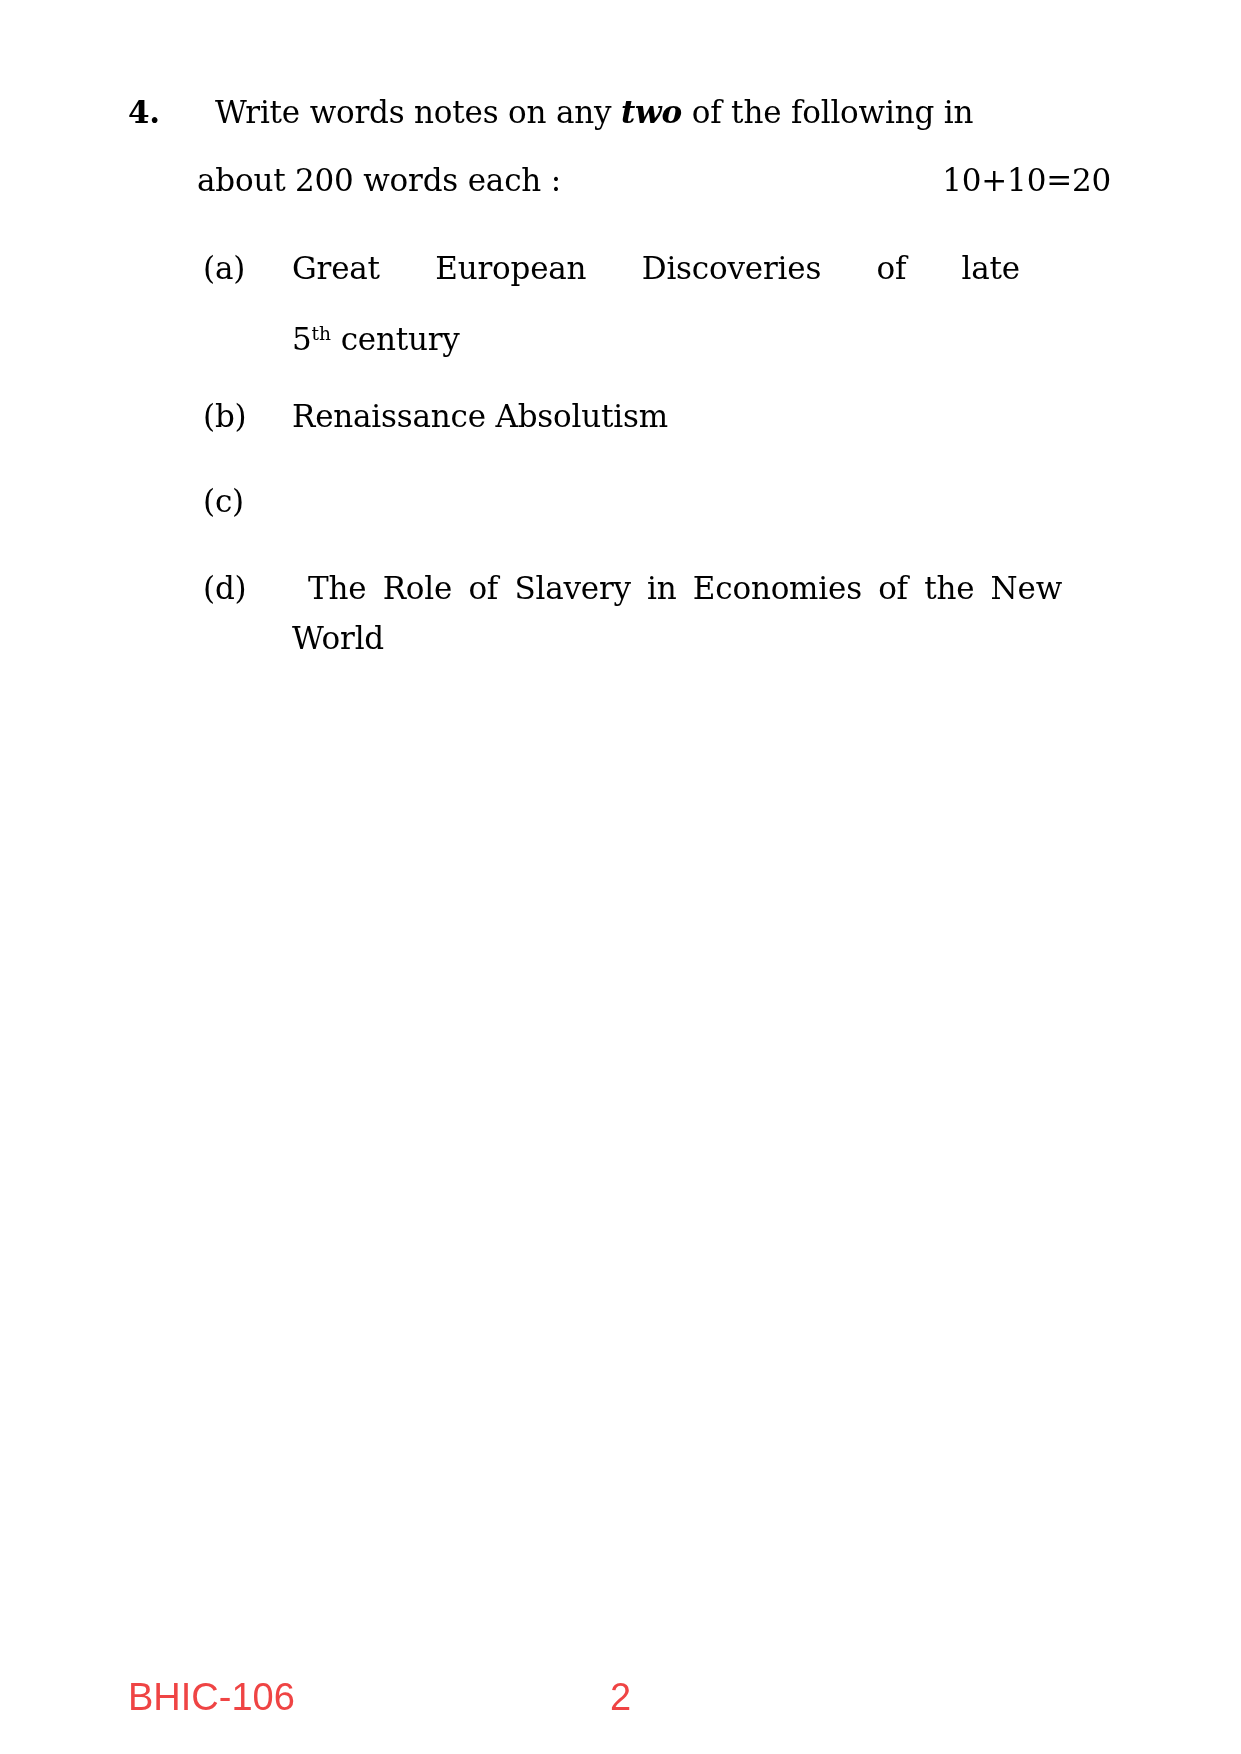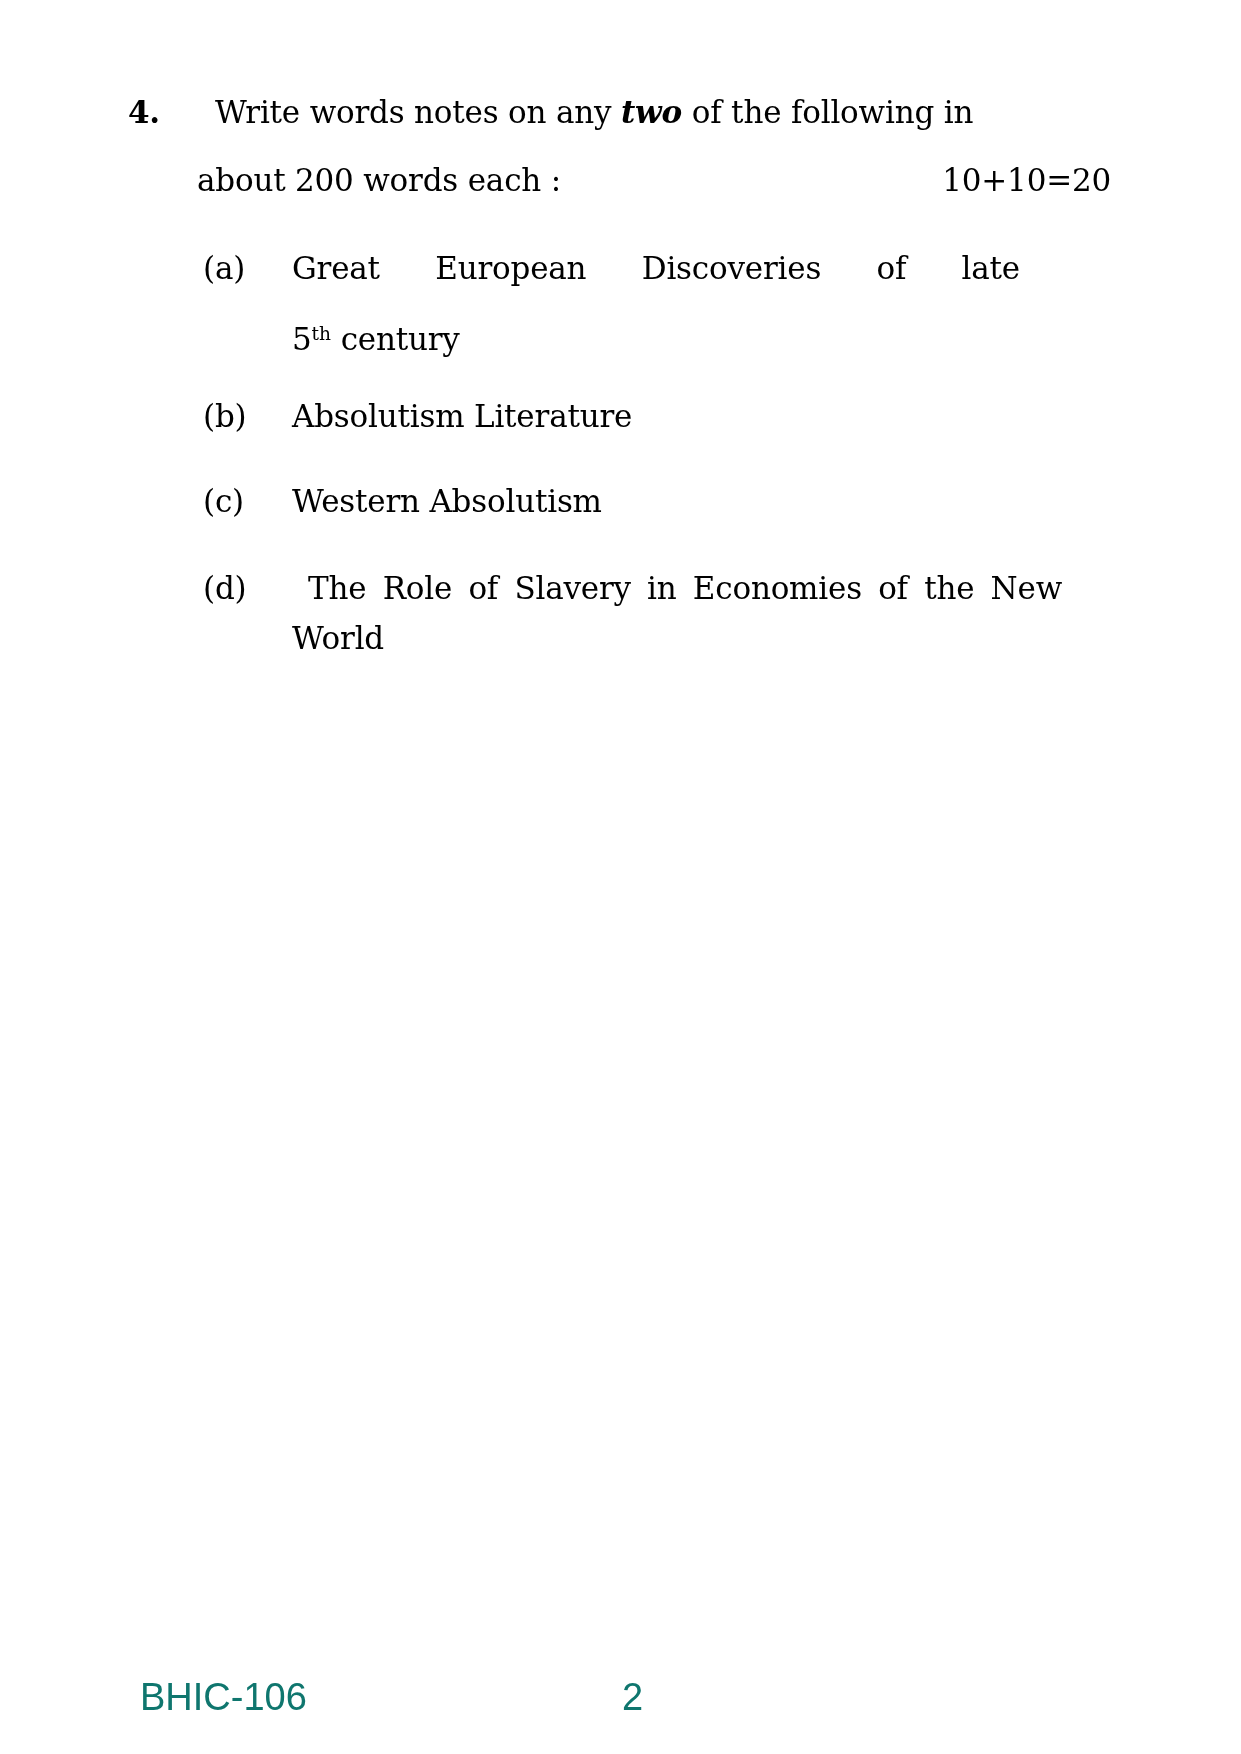--- a/index.html
+++ b/index.html
@@ -43,23 +43,22 @@
   }
   .marks {
     right: 130px;
     text-align: right;
   }
   .footer-txt {
     position: absolute;
     font-family: "Liberation Sans", sans-serif;
     font-size: 38px;
     line-height: 40px;
-    color: #0f766e;
+    color: #ef4444;
     white-space: pre;
-    margin-left: 12px;
   }
   .page-number-band {
     left: 0;
     width: 1241px;
     text-align: center;
   }
 </style>
 </head>
 <body>
 
@@ -71,24 +70,23 @@
 
   <div class="txt" style="left:197px; top:164px;">about 200 words each :</div>
 
   <div class="txt marks" style="top:164px;">10+10=20</div>
 
   <div class="txt" style="left:203px; top:252px;">(a)</div>
   <div class="txt justify-line" style="left:292px; top:252px; width:728px;">Great European Discoveries of late</div>
   <div class="txt" style="left:292px; top:317px;"><span>5</span><sup class="ord">th</sup><span> century</span></div>
 
   <div class="txt" style="left:203px; top:400px;">(b)</div>
-  <div class="txt" style="left:292px; top:400px;">Absolutism Literature</div>
+  <div class="txt" style="left:292px; top:400px;">Renaissance Absolutism</div>
 
   <div class="txt" style="left:203px; top:485px;">(c)</div>
-  <div class="txt" style="left:292px; top:485px;">Western Absolutism</div>
 
   <div class="txt" style="left:203px; top:572px;">(d)</div>
   <div class="txt justify-line" style="left:308px; top:572px; width:754px;">The Role of Slavery in Economies of the New</div>
   <div class="txt" style="left:292px; top:622px;">World</div>
 
   <div class="footer-txt" style="left:128px; top:1677px;">BHIC-106</div>
   <div class="footer-txt page-number-band" style="top:1677px;">2</div>
 
 </div>
 

